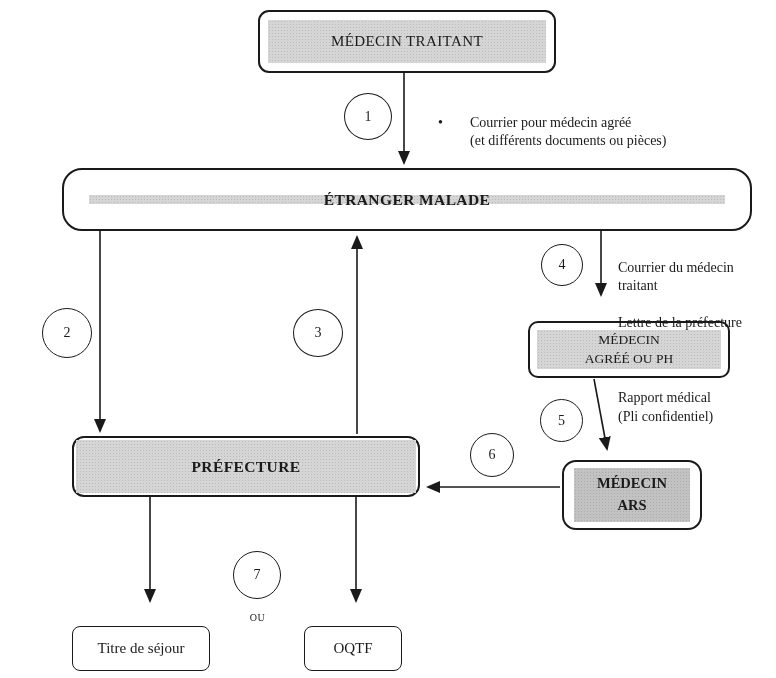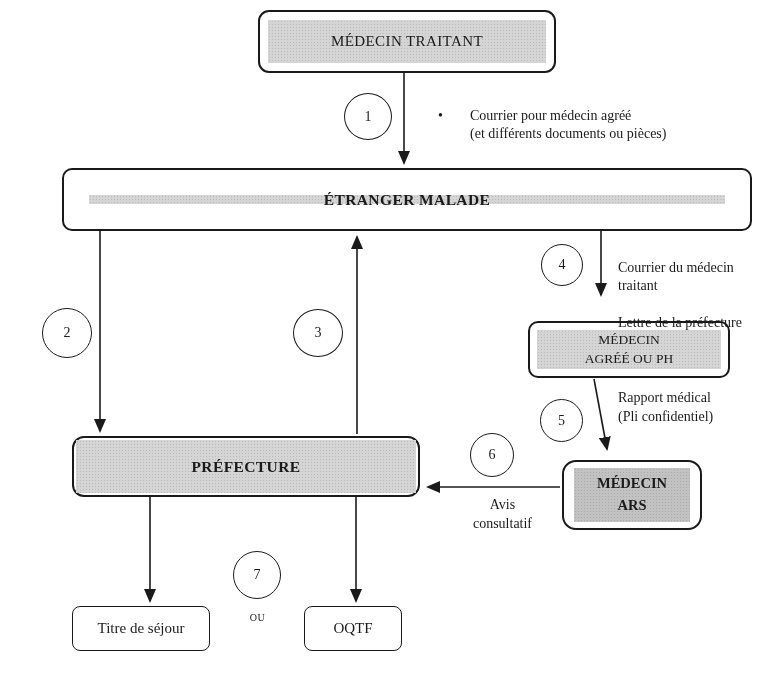--- a/index.html
+++ b/index.html
@@ -28,38 +28,39 @@
     display: flex;
     align-items: center;
     justify-content: center;
     text-align: center;
     white-space: pre-line;
     background-color: var(--box-fill, #d4d4d4);
     background-image: radial-gradient(rgba(50,50,50,0.16) 0.6px, transparent 1px);
     background-size: 3px 3px;
   }
   .n-traitant   { left:258px; top:10px;  width:298px; height:63px; padding:8px;  border-radius:11px; font-size:15px; letter-spacing:.4px; }
-  .n-etranger   { left:62px;  top:168px; width:690px; height:63px; padding:25px;  border-radius:10px; font-weight:bold; font-size:15.5px; letter-spacing:.4px; }
+  .n-etranger   { left:62px;  top:168px; width:690px; height:63px; padding:25px;  border-radius:20px; font-weight:bold; font-size:15.5px; letter-spacing:.4px; }
   .n-prefecture { left:72px;  top:436px; width:348px; height:61px; padding:2px;  border-radius:12px; font-weight:bold; font-size:15.5px; letter-spacing:.4px; }
   .n-agree      { left:528px; top:321px; width:202px; height:57px; padding:7px;  border-radius:10px; font-size:13.5px; line-height:1.35; }
   .n-ars        { left:562px; top:460px; width:140px; height:70px; padding:6px 10px; border-radius:14px; font-weight:bold; font-size:14.5px; line-height:1.5; }
   .n-ars .fill  { background-color: var(--ars-fill, #c2c2c2); }
 
   
   .node-plain {
     position: absolute;
     z-index: 2;
     background: #ffffff;
     border: 1.5px solid var(--border, #1a1a1a);
     border-radius: 8px;
     box-sizing: border-box;
     display: flex;
     align-items: center;
     justify-content: center;
     font-size: 15px;
+    margin-top: 20px;
   }
   .n-titre { left:72px;  top:606px; width:138px; height:45px; }
   .n-oqtf  { left:304px; top:606px; width:98px; height:45px; }
 
   
   .circle {
     position: absolute;
     z-index: 3;
     background: #ffffff;
     border: 1.4px solid var(--border, #1a1a1a);
@@ -79,21 +80,21 @@
   .c7 { left:233px; top:551px; width:48px; height:48px; }
 
   
   .note {
     position: absolute;
     z-index: 2;
     font-size: 14px;
     line-height: 18.5px;
     white-space: pre-line;
   }
-  .bullet-item { display: flex; }
+  .bullet-item { display: flex; margin-top: 7px; }
   .bullet-item::before { content: "\2022"; flex: 0 0 11px; }
   .bullet-item > span { white-space: pre-line; }
   .note-1 { left:438px; top:88px;  width:310px; }
   .note-1 .bullet-item::before { flex-basis: 32px; }
   .list-2 { left:112px; top:275px; width:175px; }
   .list-3 { left:368px; top:280px; width:145px; }
   .note-4 { left:618px; top:240px; width:160px; }
   .note-5 { left:618px; top:389px; width:160px; }
   .note-6 { left:455px; top:496px; width:95px; text-align:center; }
   .ou     { left:235px; top:609px; width:45px; text-align:center; font-size:10px; letter-spacing:.5px; }
@@ -184,18 +185,16 @@
 
   <div class="note note-4">
     <div>Courrier du médecin
 traitant</div>
     <div>Lettre de la préfecture</div>
   </div>
 
   <div class="note note-5">Rapport médical
 (Pli confidentiel)</div>
 
-  <div class="note note-6">Avis
-consultatif</div>
 
   <div class="note ou">OU</div>
 
 </div>
 
 </body></html>

